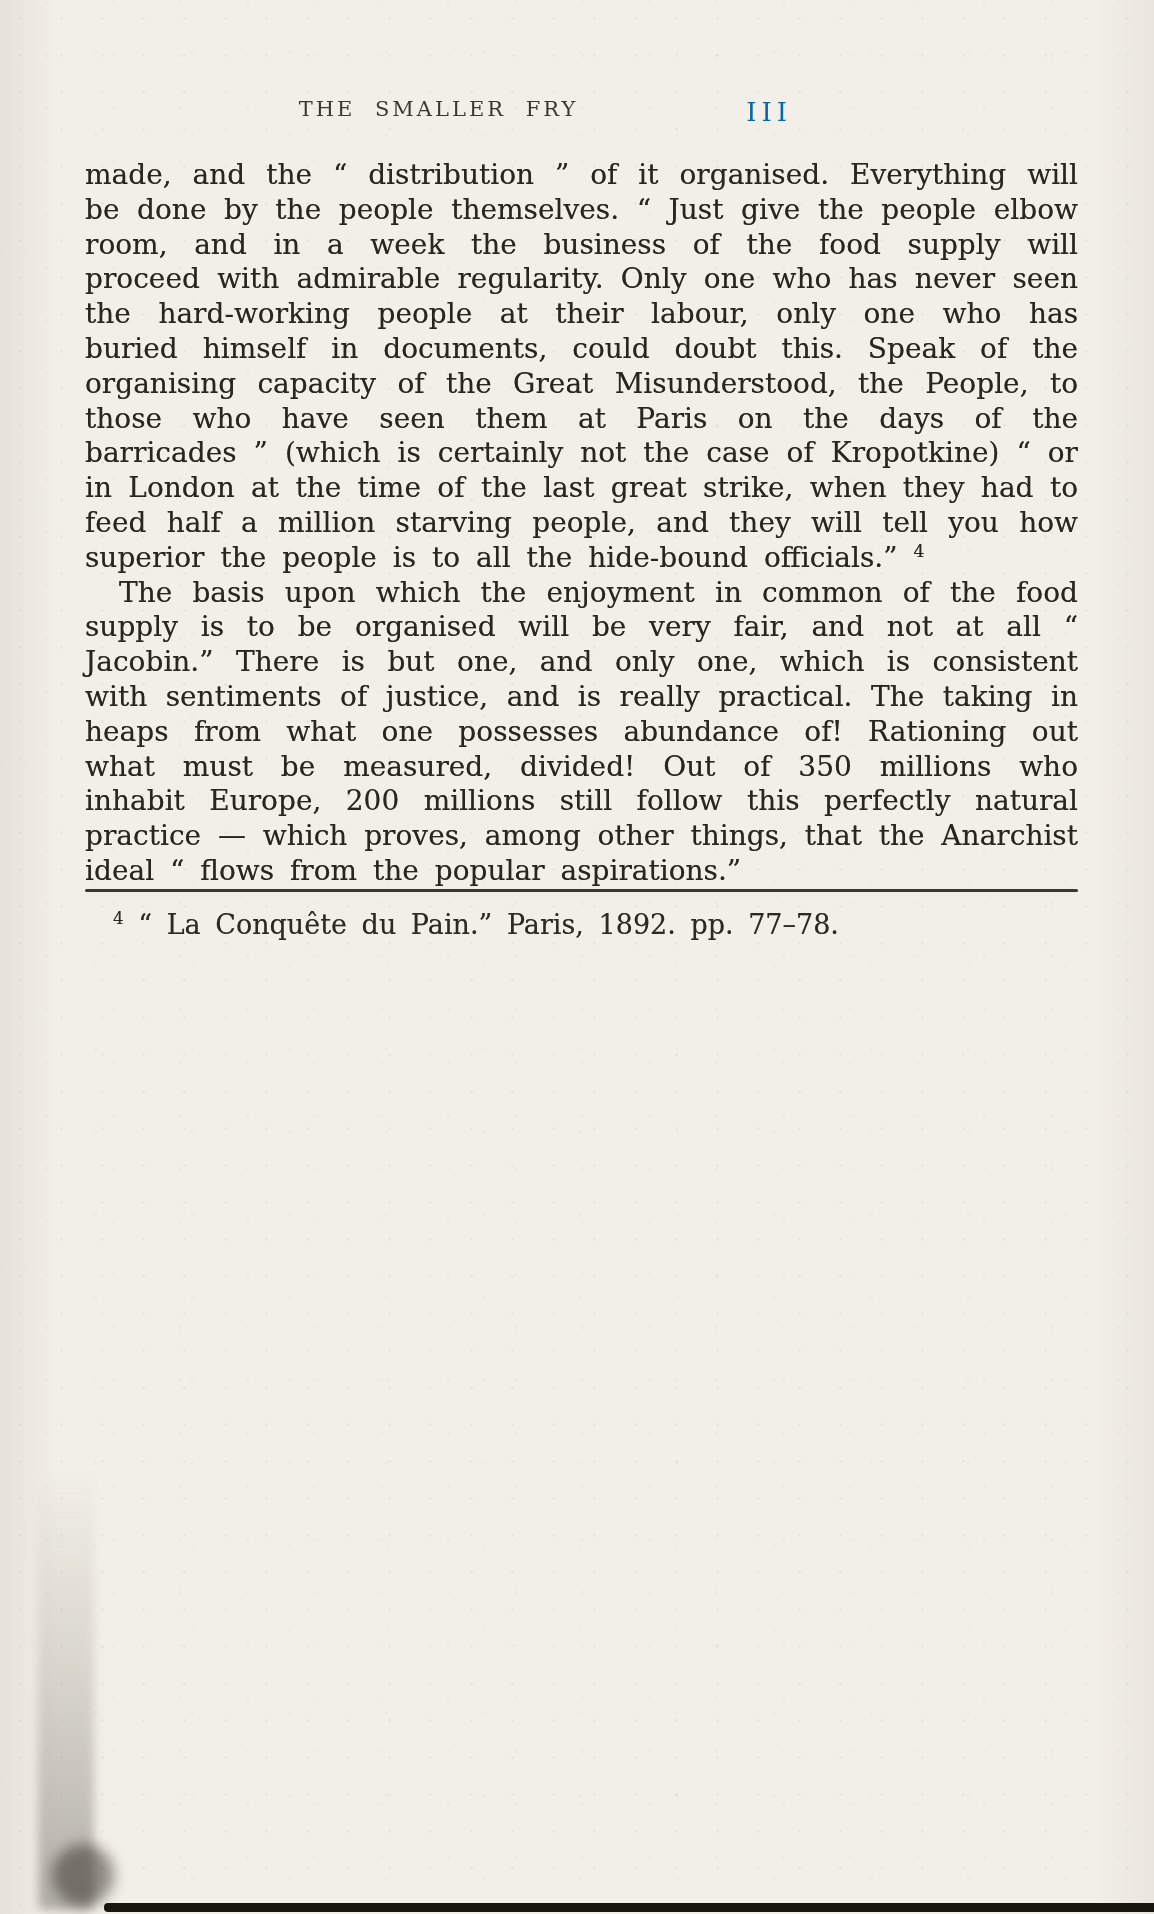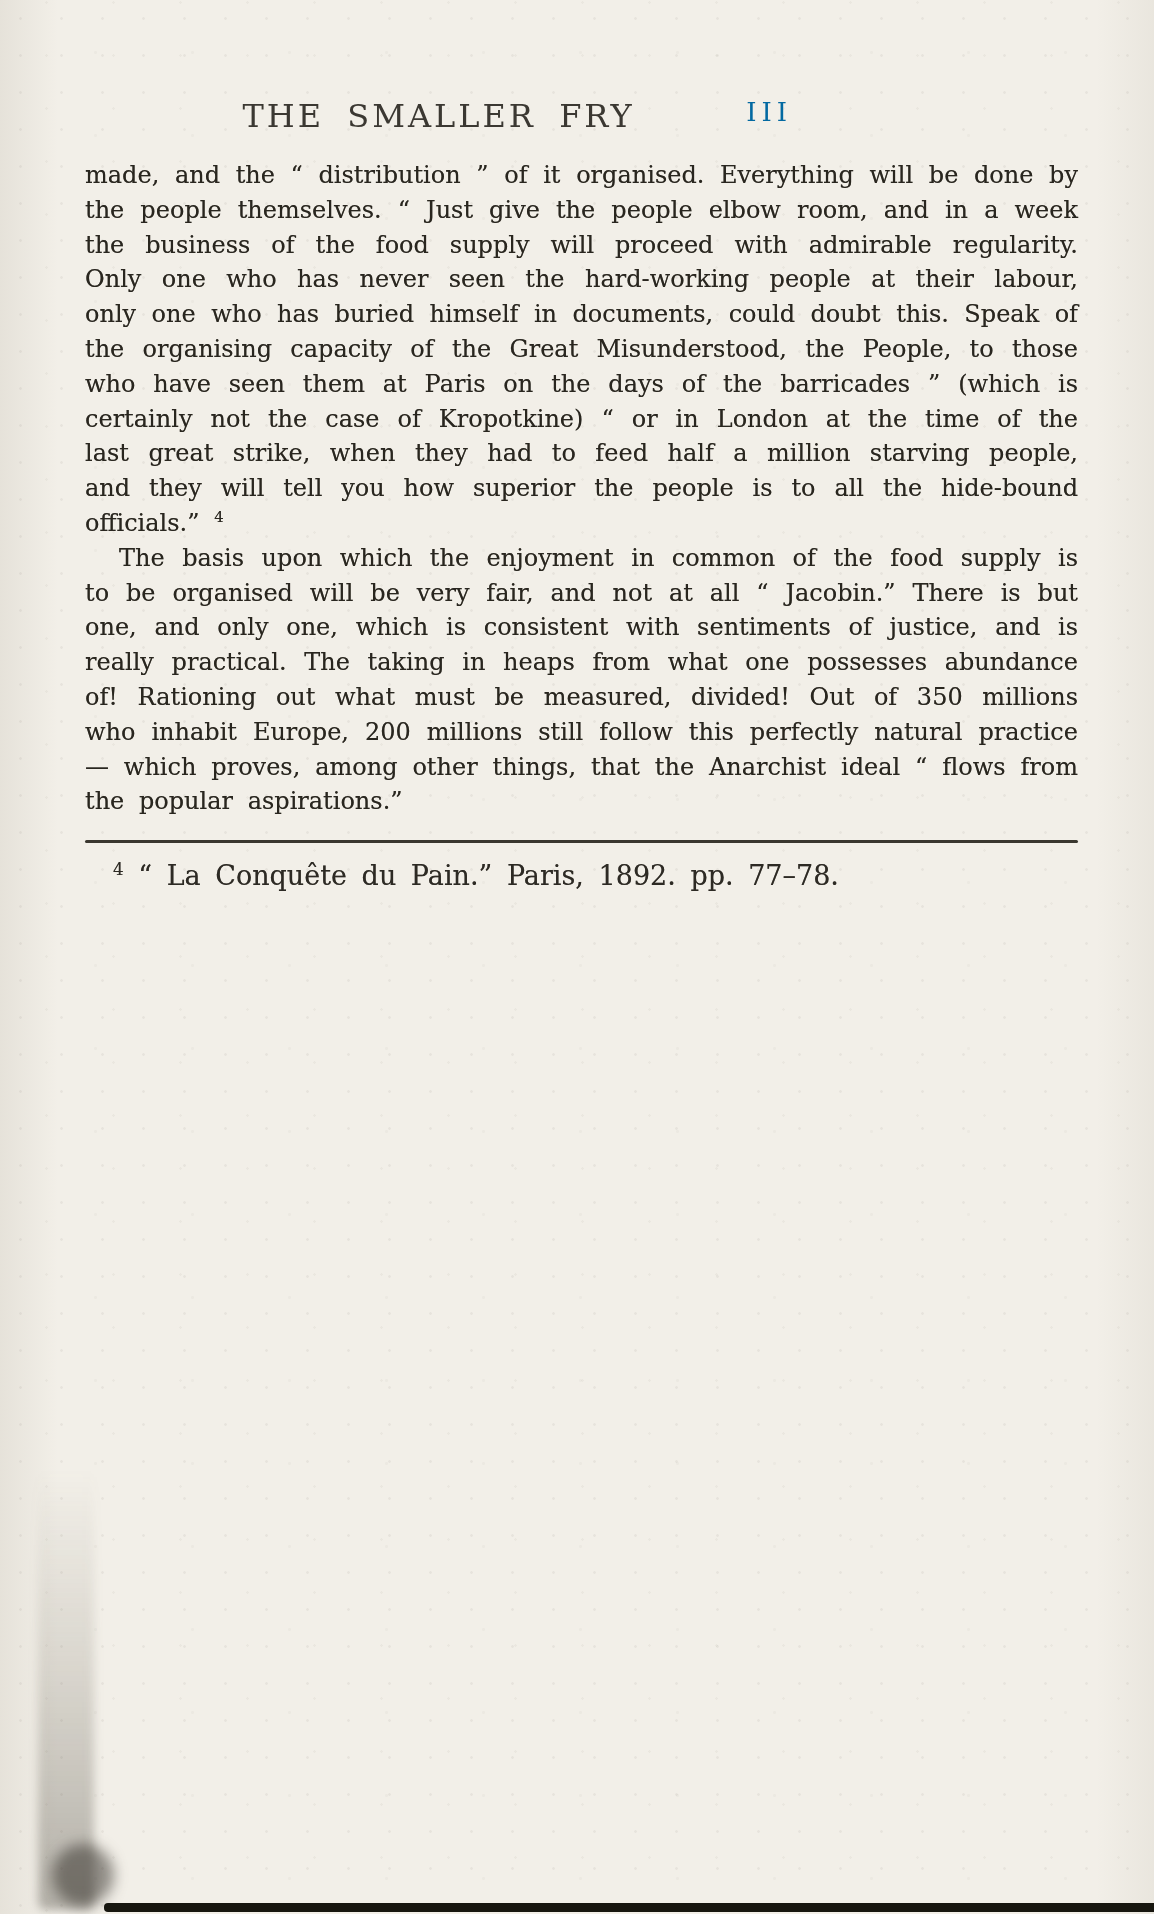--- a/index.html
+++ b/index.html
@@ -39,21 +39,21 @@
     top: 97px;
     left: 85px;
     width: 707px;
     height: 34px;
   }
 
   .head-title {
     position: absolute;
     left: 50%;
     transform: translateX(-50%);
-    font-size: 32px;
+    font-size: 21px;
     letter-spacing: 3px;
     word-spacing: 10px;
     color: #3b3832;
     white-space: nowrap;
   }
 
   .head-page-number {
     position: absolute;
     right: 0;
     top: 0;
@@ -63,38 +63,38 @@
   }
 
   .body-text {
     position: absolute;
     top: 158px;
     left: 85px;
     width: 993px;
   }
 
   .para {
-    font-size: 24px;
+    font-size: 28px;
     line-height: 34.8px;
     text-align: justify;
     word-spacing: 7px;
     color: #29261f;
     text-shadow: 0 0 0.5px rgba(41,38,31,.55);
   }
 
   .para.indent { text-indent: 34px; }
 
   .fn-ref {
     font-size: 62%;
     vertical-align: super;
     line-height: 0;
   }
 
   .footnote {
-    margin-top: 21px;
+    margin-top: 0;
   }
 
   .footnote-rule {
     width: 100%;
     height: 3px;
     background: #3a372f;
     border-radius: 2px;
   }
 
   .footnote-text {

